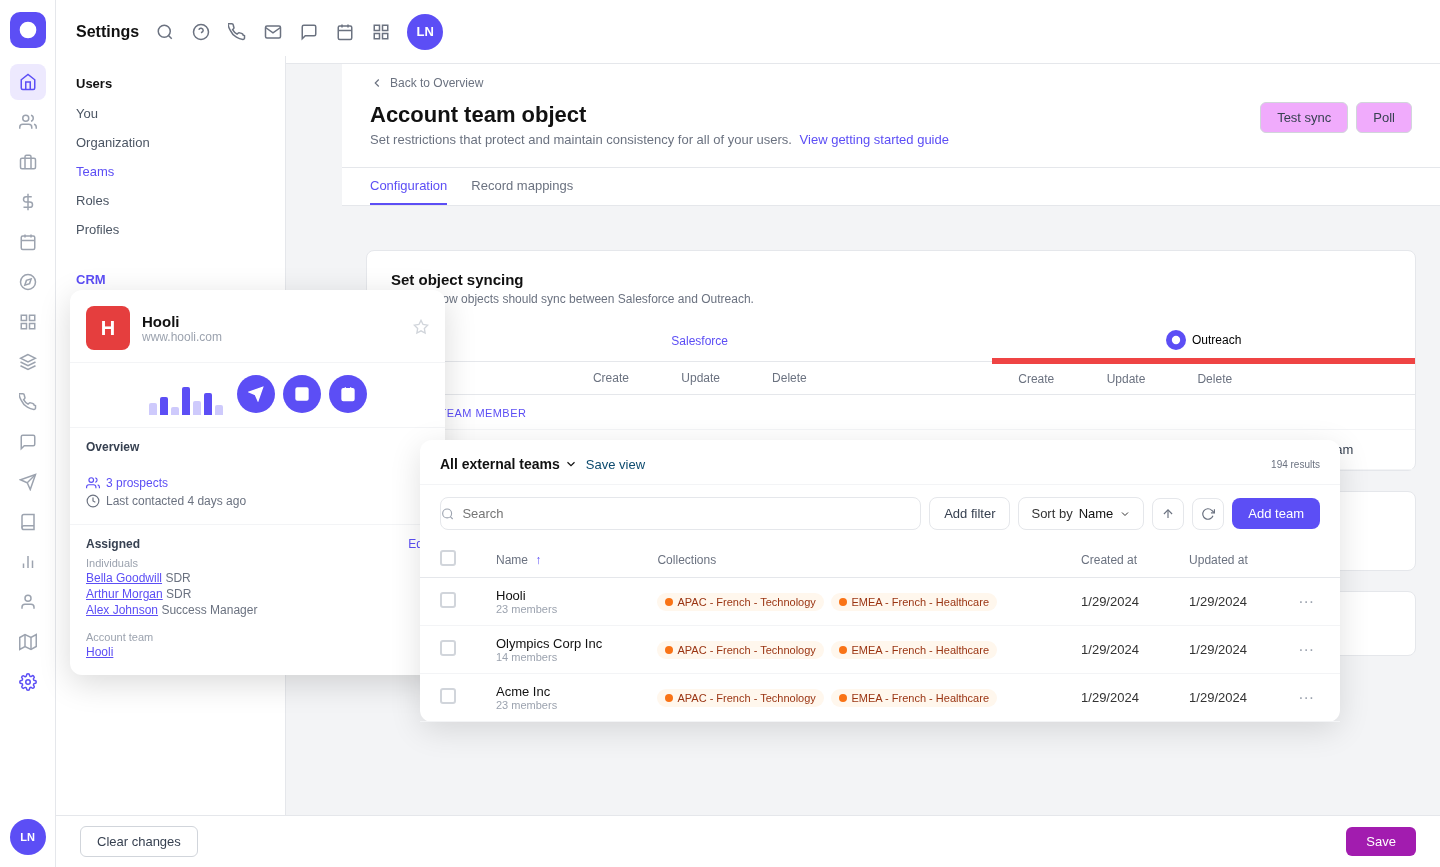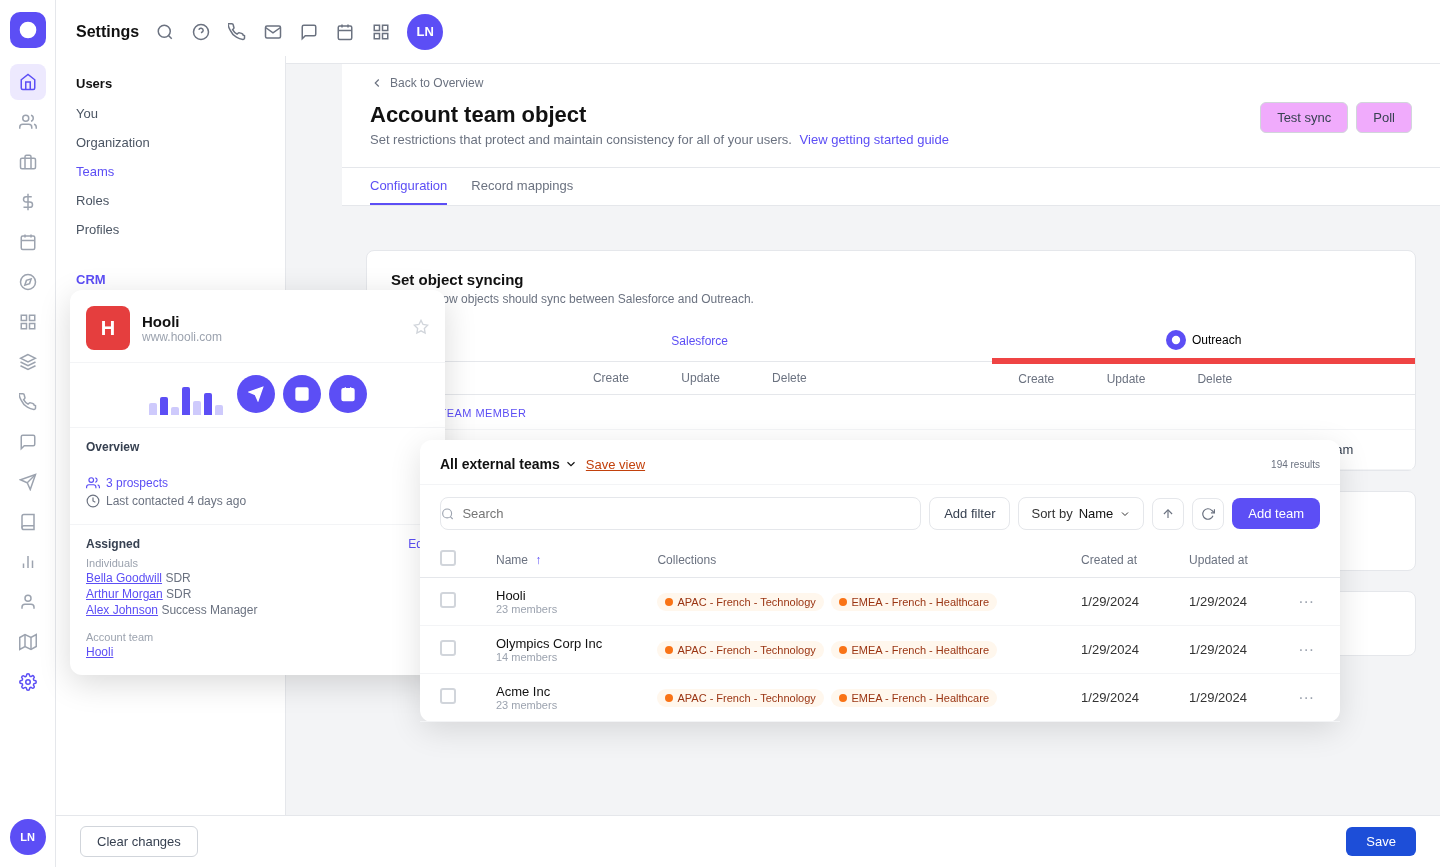--- a/index.html
+++ b/index.html
@@ -65,21 +65,21 @@
     .arrow-cell { color: #9ca3af; }
 
     .checkbox-custom { width: 16px; height: 16px; border: 2px solid #d1d5db; border-radius: 3px; display: inline-block; }
     .checkbox-checked { width: 16px; height: 16px; background: #5c4ef5; border-radius: 3px; display: inline-flex; align-items: center; justify-content: center; }
     .checkbox-checked::after { content: '✓'; color: white; font-size: 10px; }
 
     
     .bottom-bar { height: 52px; background: #fff; border-top: 1px solid #e5e7eb; display: flex; align-items: center; justify-content: space-between; padding: 0 24px; position: fixed; bottom: 0; left: 56px; right: 0; z-index: 5; }
     .bottom-bar .unsaved { font-size: 13px; color: #6b7280; }
     .btn-clear { padding: 7px 16px; border: 1px solid #d1d5db; background: #fff; border-radius: 6px; font-size: 13px; cursor: pointer; color: #374151; }
-    .btn-save { padding: 7px 20px; background: #1d4ed8; color: white; border: none; border-radius: 6px; font-size: 13px; cursor: pointer; font-weight: 500; }
+    .btn-save { padding: 7px 20px; background: #a21caf; color: white; border: none; border-radius: 6px; font-size: 13px; cursor: pointer; font-weight: 500; }
 
     
     .popup-card {
       position: fixed; top: 290px; left: 70px; width: 375px; background: #fff; border-radius: 12px; box-shadow: 0 8px 32px rgba(0,0,0,0.15); z-index: 50; padding: 0 0 16px;
     }
     .popup-header { display: flex; align-items: center; gap: 12px; padding: 16px 16px 12px; border-bottom: 1px solid #f3f4f6; }
     .popup-logo { width: 44px; height: 44px; border-radius: 8px; background: #e53e3e; display: flex; align-items: center; justify-content: center; font-weight: 800; color: white; font-size: 20px; }
     .popup-name { font-size: 15px; font-weight: 600; color: #111; }
     .popup-url { font-size: 12px; color: #9ca3af; }
     .star-icon { margin-left: auto; color: #d1d5db; cursor: pointer; }
@@ -104,21 +104,21 @@
     .popup-account-team-label { font-size: 11px; color: #9ca3af; margin-bottom: 2px; }
     .popup-account-team a { color: #5c4ef5; }
 
     
     .teams-panel {
       position: fixed; top: 440px; left: 420px; width: 920px; background: #fff; border-radius: 12px; box-shadow: 0 8px 32px rgba(0,0,0,0.12); z-index: 60; padding: 0 0 0;
     }
     .teams-header { display: flex; align-items: center; justify-content: space-between; padding: 16px 20px 12px; border-bottom: 1px solid #f3f4f6; }
     .teams-header-left { display: flex; align-items: center; gap: 8px; }
     .teams-filter-btn { font-size: 14px; font-weight: 600; color: #111; display: flex; align-items: center; gap: 4px; cursor: pointer; }
-    .save-view-btn { color: #c2410c; font-size: 13px; cursor: pointer; text-decoration: underline; }
+    .save-view-btn { color: #0c4a6e; font-size: 13px; cursor: pointer; }
     .teams-count { font-size: 10px; color: #6b7280; }
     .teams-search-row { display: flex; align-items: center; gap: 8px; padding: 12px 20px; }
     .teams-search { flex: 1; display: flex; align-items: center; gap: 8px; border: 1px solid #e5e7eb; border-radius: 8px; padding: 8px 0; }
     .teams-search input { border: none; outline: none; font-size: 13px; width: 100%; }
     .add-filter-btn { padding: 8px 14px; border: 1px solid #e5e7eb; border-radius: 8px; font-size: 13px; cursor: pointer; color: #374151; background: white; }
     .sort-select { display: flex; align-items: center; gap: 6px; border: 1px solid #e5e7eb; border-radius: 8px; padding: 8px 12px; font-size: 13px; cursor: pointer; }
     .icon-btn { width: 32px; height: 32px; border: 1px solid #e5e7eb; border-radius: 8px; display: flex; align-items: center; justify-content: center; cursor: pointer; color: #6b7280; }
     .add-team-btn { padding: 8px 16px; background: #5c4ef5; color: white; border: none; border-radius: 8px; font-size: 13px; cursor: pointer; font-weight: 500; }
     .teams-table { width: 100%; border-collapse: collapse; }
     .teams-table th { text-align: left; padding: 8px 20px; font-size: 12px; color: #6b7280; border-bottom: 1px solid #e5e7eb; font-weight: 500; }

